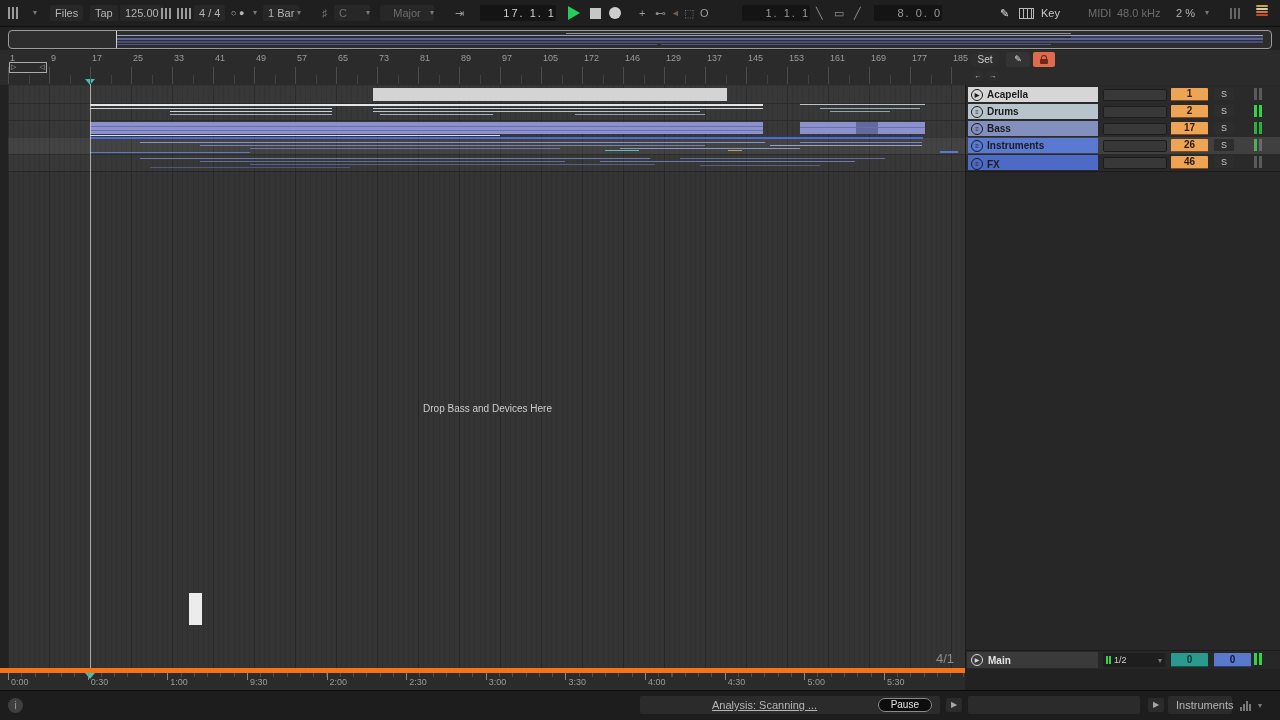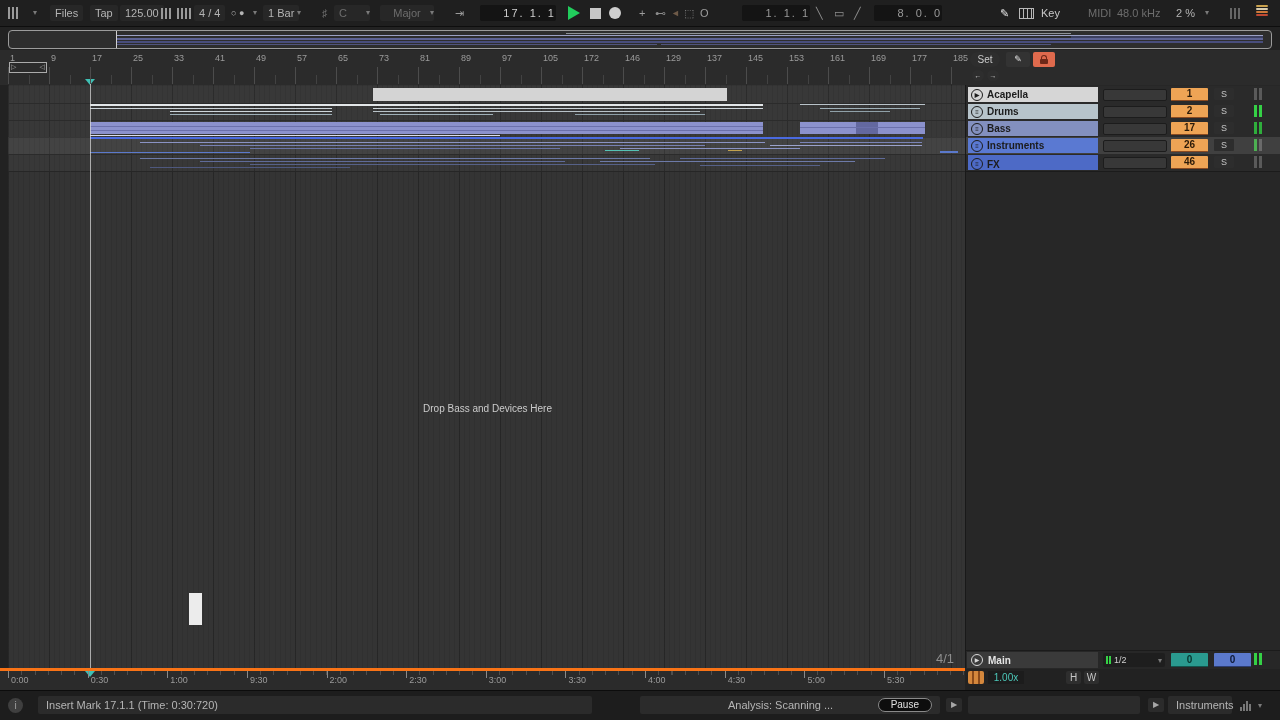--- a/index.html
+++ b/index.html
@@ -53,21 +53,21 @@
   .fader{position:absolute;left:137px;top:3px;width:62px;height:10px;background:#383838;border:1px solid #1c1c1c;border-radius:2px;}
   .numbox{position:absolute;left:205px;top:2px;width:37px;height:12px;background:#eea455;border-bottom:1px solid #8a4a20;
           color:#2b1a08;font-size:10px;font-weight:700;text-align:center;line-height:12px;border-radius:1px;}
   .sbox{position:absolute;left:248px;top:2px;width:20px;height:12px;background:#2d2d2d;color:#c6c6c6;
         font-size:9px;text-align:center;line-height:12px;border-radius:1px;}
   .meter{position:absolute;left:288px;top:2px;display:flex;gap:2px;}
   .meter i{display:block;width:3px;height:12px;}
   
   .mini-btn{background:#2e2e2e;color:#c8c8c8;text-align:center;border-radius:2px;font-size:10px;}
   
-  #time-ruler{left:0;top:668px;width:965px;height:20px;background:#2b2b2b;border-top:3px solid #f97316;}
+  #time-ruler{left:0;top:668px;width:965px;height:20px;background:#2b2b2b;border-top:5px solid #f97316;}
   #time-ruler .minor-strip{position:absolute;left:8px;top:0;width:957px;height:4px;
      background:repeating-linear-gradient(90deg,#4e4e4e 0 1px,transparent 1px 13.27px);}
   .time-lab{position:absolute;top:4px;font-size:9px;color:#9b9b9b;}
   .time-tick{position:absolute;top:0;width:1px;height:7px;background:#8a8a8a;}
   
   #statusbar{left:0;top:690px;width:1280px;height:30px;background:#1d1d1d;border-top:1px solid #0c0c0c;}
   .field{position:absolute;top:5px;height:18px;background:#2b2b2b;border-radius:2px;color:#b5b5b5;
          font-size:11px;line-height:18px;padding:0 8px;box-sizing:border-box;white-space:nowrap;}
   .sb-play{position:absolute;top:7px;width:16px;height:14px;background:#2b2b2b;border-radius:2px;
            color:#a8a8a8;font-size:8px;text-align:center;line-height:14px;}
@@ -382,26 +382,20 @@
       <span style="color:#cfcfcf;font-size:9px;">1/2</span>
       <span class="caret" style="margin-left:auto;">▾</span>
     </div>
     <div class="abs" style="left:205px;top:2px;width:37px;height:13px;background:#2a9a8f;border-bottom:1px solid #11554e;color:#05332d;font-size:10px;font-weight:700;text-align:center;line-height:13px;border-radius:1px;">0</div>
     <div class="abs" style="left:248px;top:2px;width:37px;height:13px;background:#5b79cc;border-bottom:1px solid #2c3d73;color:#0d1733;font-size:10px;font-weight:700;text-align:center;line-height:13px;border-radius:1px;">0</div>
     <div class="abs meter" style="left:288px;top:2px;">
         <i style="background:#35d146;"></i>
         <i style="background:#35d146;"></i>
       </div>
   </div>
-  <div class="abs" style="left:966px;top:669px;width:314px;height:20px;background:#222;">
-    <div class="abs" style="left:2px;top:2px;width:16px;height:13px;background:#d4873c;border-radius:2px;background-image:repeating-linear-gradient(90deg,transparent 0 4px,#8a4a1a 4px 6px);"></div>
-    <div class="abs" style="left:22px;top:2px;width:36px;height:13px;background:#1c1c1c;color:#4cc7b8;font-size:10px;text-align:center;line-height:13px;">1.00x</div>
-    <div class="abs mini-btn" style="left:100px;top:2px;width:15px;height:13px;line-height:13px;">H</div>
-    <div class="abs mini-btn" style="left:118px;top:2px;width:15px;height:13px;line-height:13px;">W</div>
-  </div>
 
   <div id="time-ruler" class="abs">
     <div class="minor-strip"></div>
     <div class="abs tri-down" style="left:85px;top:0;"></div>
   <div class=" time-tick" style="left: 8px; position: absolute;"></div>
       <div class=" time-lab" style="left: 11px; position: absolute;">0:00</div>
       <div class=" time-tick" style="left: 87.64px; position: absolute;"></div>
       <div class=" time-lab" style="left: 90.64px; position: absolute;">0:30</div>
       <div class=" time-tick" style="left: 167.28px; position: absolute;"></div>
       <div class=" time-lab" style="left: 170.28px; position: absolute;">1:00</div>
@@ -420,23 +414,22 @@
       <div class=" time-tick" style="left: 724.76px; position: absolute;"></div>
       <div class=" time-lab" style="left: 727.76px; position: absolute;">4:30</div>
       <div class=" time-tick" style="left: 804.4px; position: absolute;"></div>
       <div class=" time-lab" style="left: 807.4px; position: absolute;">5:00</div>
       <div class=" time-tick" style="left: 884.04px; position: absolute;"></div>
       <div class=" time-lab" style="left: 887.04px; position: absolute;">5:30</div>
     </div>
 
   <div id="statusbar" class="abs">
     <div class="abs" style="left:8px;top:7px;width:15px;height:15px;border-radius:50%;background:#3f3f3f;color:#a0a0a0;font-size:10px;text-align:center;line-height:15px;">i</div>
-    <div class="field" style="left:38px;width:554px;">Insert Mark 17.1.1 (Time: 0:30:720)</div>
     <div class="field" style="left:640px;width:300px;">
-      <span style="position:absolute;left:88px;">Analysis: Scanning ...</span>
+      <span style="position:absolute;left:72px;text-decoration:underline;">Analysis: Scanning ...</span>
       <span style="position:absolute;right:8px;top:2px;height:12px;line-height:12px;padding:0 12px;border:1px solid #8a8a8a;border-radius:8px;background:#0d0d0d;color:#e0e0e0;font-size:10px;">Pause</span>
     </div>
     <div class="sb-play" style="left:946px;">▶</div>
     <div class="field" style="left:968px;width:172px;"></div>
     <div class="sb-play" style="left:1148px;">▶</div>
     <div class="field" style="left:1168px;width:64px;">Instruments</div>
     <div class="abs" style="left:1240px;top:10px;display:flex;align-items:flex-end;gap:1px;">
       <i style="display:block;width:2px;height:4px;background:#777;"></i>
         <i style="display:block;width:2px;height:7px;background:#777;"></i>
         <i style="display:block;width:2px;height:10px;background:#777;"></i>

